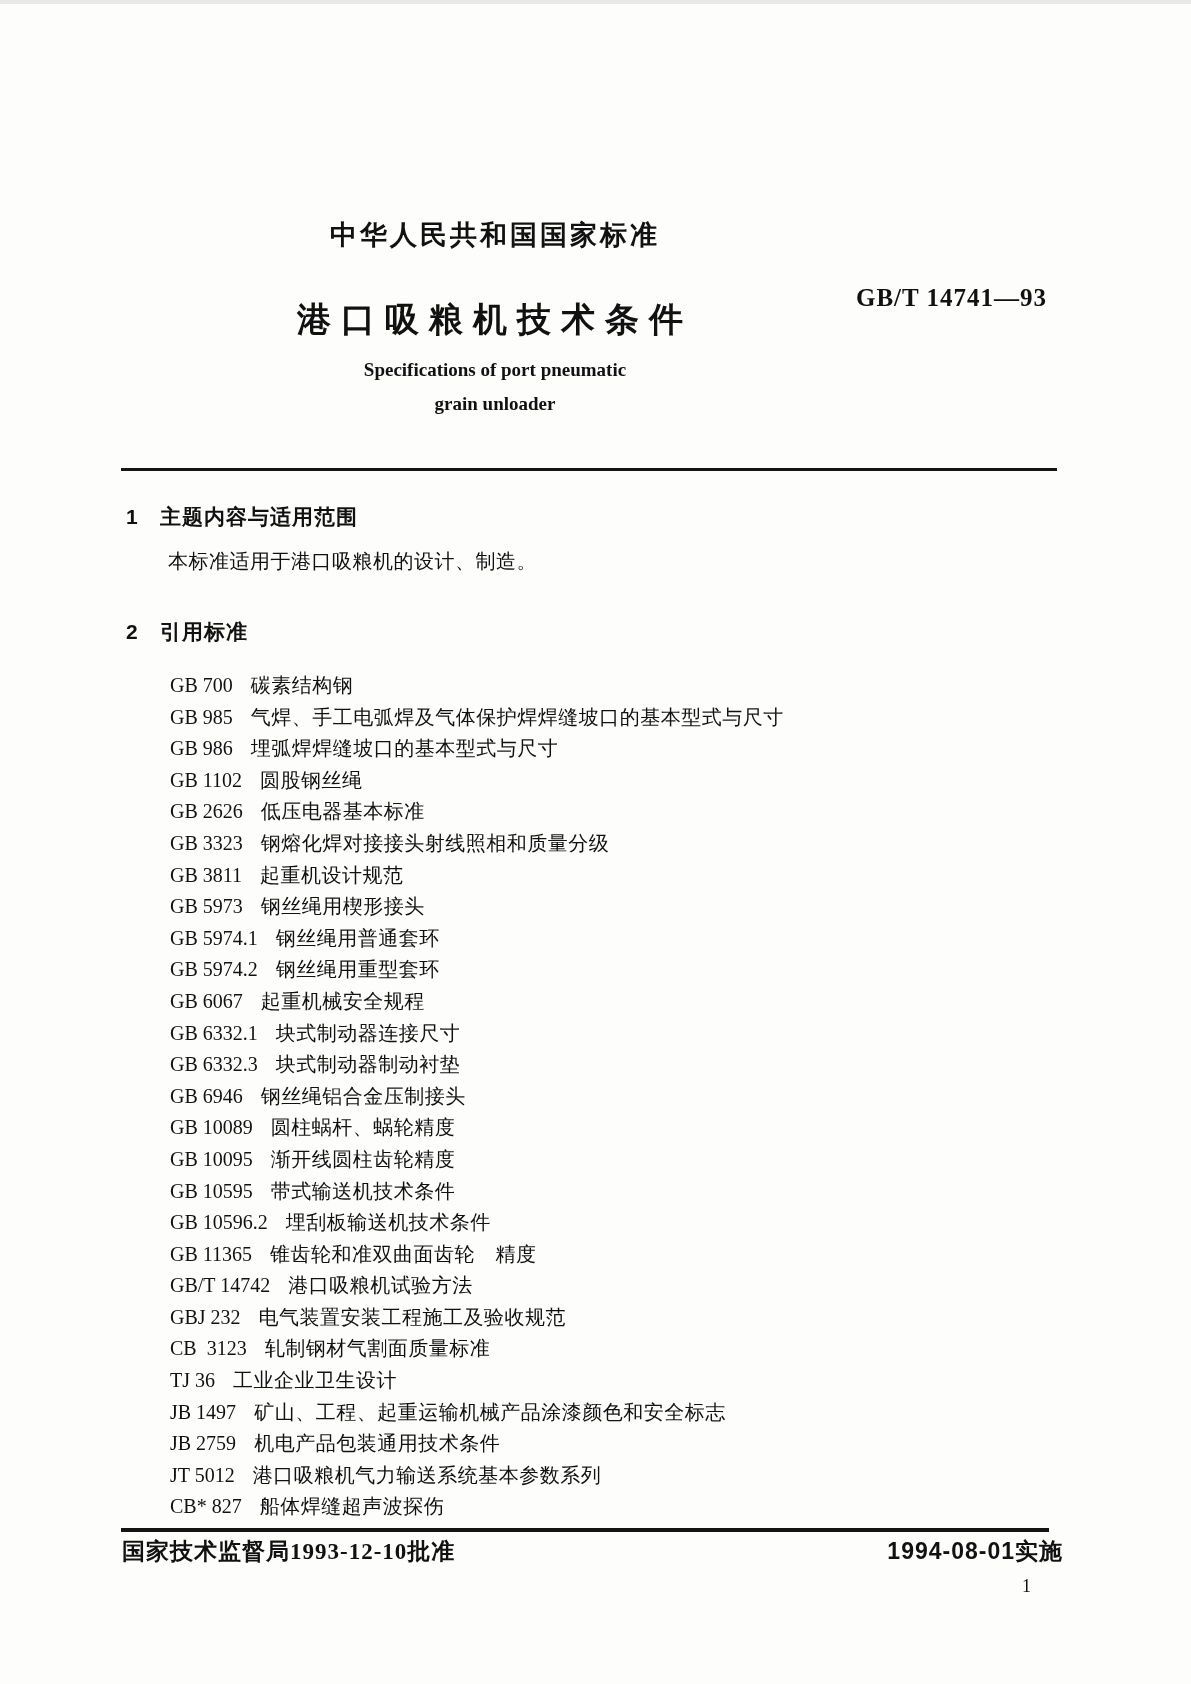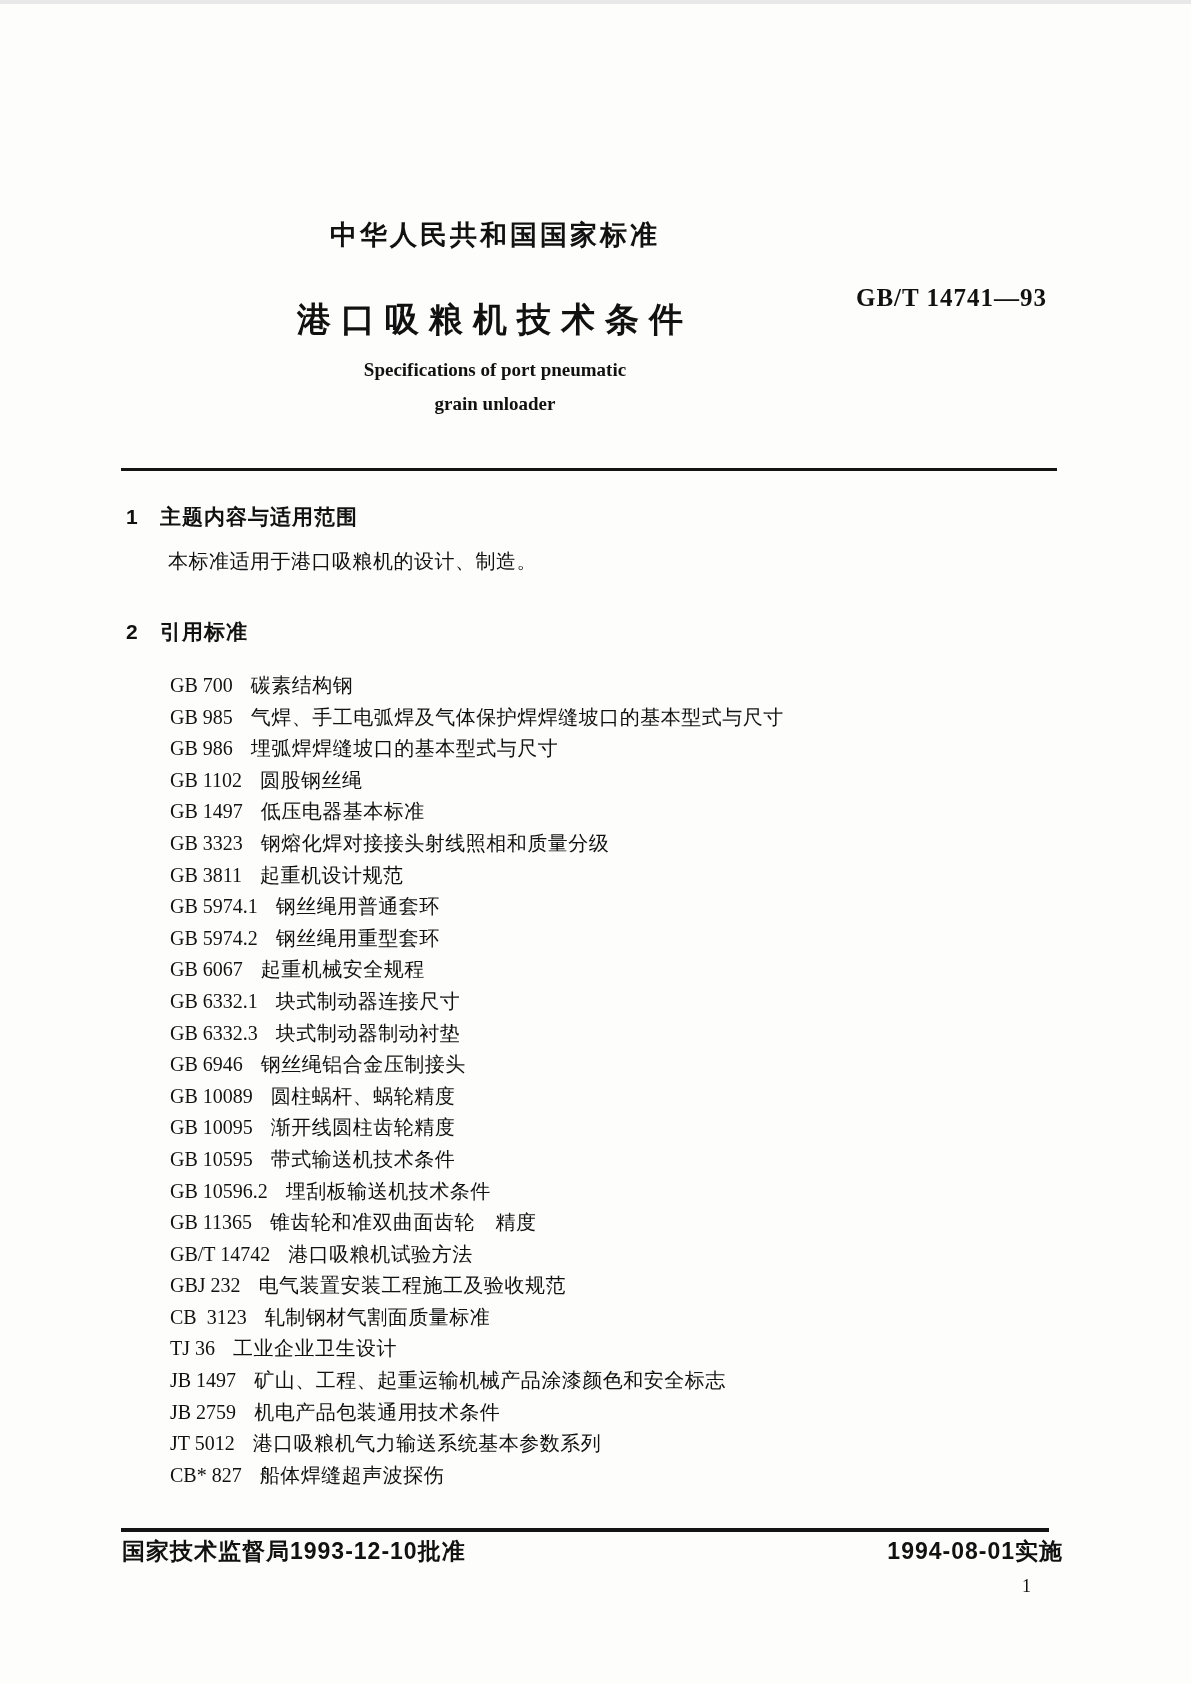--- a/index.html
+++ b/index.html
@@ -63,21 +63,21 @@
   }
   .ref-code { white-space:pre; }
   .ref-title { margin-left:18px; letter-spacing:0.5px;text-align:center; }
   
   .rule-bottom {
     position:absolute; left:121px; top:1524px;
     width:928px; height:4px; background:#141414;
   }
   .footer-approval {
     position:absolute; left:122px; top:1532px;
-    font-family:Liberation Sans, sans-serif;
+    font-family:Liberation Serif, serif;
     font-weight:bold; font-size:23px; letter-spacing:1px;
   }
   .footer-implementation {
     position:absolute; right:128px; top:1532px;
     font-family:"Liberation Sans", sans-serif;
     font-weight:bold; font-size:23px; letter-spacing:1px;
   }
   .page-number {
     position:absolute; left:1022px; top:1572px;
     font-size:18px;
@@ -123,31 +123,34 @@
 
     <div class="ref-row">
       <span class="ref-code">GB 986</span><span class="ref-title">埋弧焊焊缝坡口的基本型式与尺寸</span>
     </div>
 
     <div class="ref-row">
       <span class="ref-code">GB 1102</span><span class="ref-title">圆股钢丝绳</span>
     </div>
 
     <div class="ref-row">
-      <span class="ref-code">GB 1497</span><span class="ref-title">低压电器基本标准</span>
+      <span class="ref-code">GB 2626</span><span class="ref-title">低压电器基本标准</span>
     </div>
 
     <div class="ref-row">
       <span class="ref-code">GB 3323</span><span class="ref-title">钢熔化焊对接接头射线照相和质量分级</span>
     </div>
 
     <div class="ref-row">
       <span class="ref-code">GB 3811</span><span class="ref-title">起重机设计规范</span>
     </div>
 
+    <div class="ref-row">
+      <span class="ref-code">GB 5973</span><span class="ref-title">钢丝绳用楔形接头</span>
+    </div>
 
     <div class="ref-row">
       <span class="ref-code">GB 5974.1</span><span class="ref-title">钢丝绳用普通套环</span>
     </div>
 
     <div class="ref-row">
       <span class="ref-code">GB 5974.2</span><span class="ref-title">钢丝绳用重型套环</span>
     </div>
 
     <div class="ref-row">

